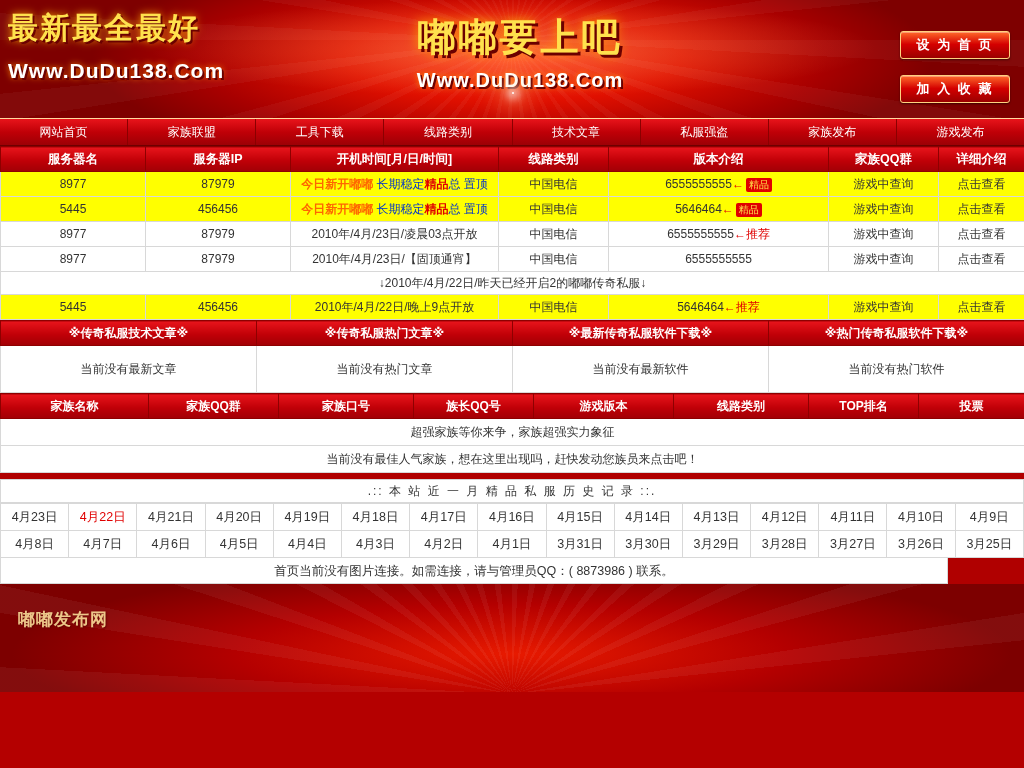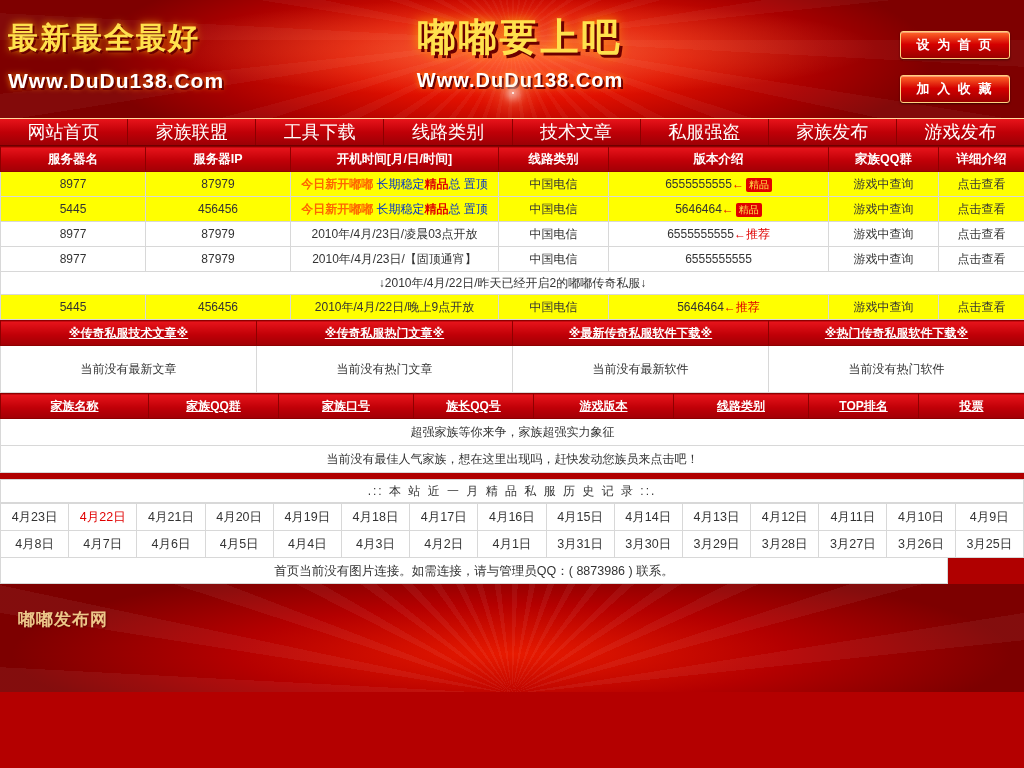--- a/index.html
+++ b/index.html
@@ -22,21 +22,21 @@
   .hdr-rays{
     position:absolute;left:0;top:0;width:1024px;height:118px;
     background:repeating-conic-gradient(from 0deg at 512px 40px,
       rgba(255,255,255,0.055) 0deg 3deg, rgba(255,255,255,0) 3deg 9deg);
     opacity:.75;
   }
   .hdr-sheen{
     position:absolute;left:0;top:0;width:1024px;height:118px;
     background:radial-gradient(ellipse 520px 70px at 512px 48px, rgba(255,190,120,.35), rgba(255,0,0,0) 70%);
   }
-  .hdr-left{position:absolute;left:8px;top:18px;z-index:4;}
+  .hdr-left{position:absolute;left:8px;top:8px;z-index:4;}
   .hdr-left .l1{
     font-size:30px;font-weight:bold;color:#ffe14d;
     text-shadow:2px 2px 0 #6b0000, 0 0 8px #ffb300;
     letter-spacing:2px;
   }
   .hdr-left .l2{
     margin-top:10px;font-size:21px;font-weight:bold;color:#ffffff;
     text-shadow:2px 2px 0 #6b0000,0 0 6px #ff8a00;letter-spacing:1px;
   }
   .hdr-center{position:absolute;left:330px;top:12px;width:380px;text-align:center;z-index:4;}
@@ -65,21 +65,21 @@
     margin-bottom:16px;cursor:pointer;letter-spacing:2px;
   }
 
   
   .nav{
     display:flex;height:26px;width:1024px;
     background:linear-gradient(180deg,#e8141b 0%,#c00007 50%,#9d0005 100%);
     border-top:1px solid #ffd9a0;border-bottom:1px solid #6d0000;
   }
   .nav-item{
-    flex:1;text-align:center;line-height:26px;color:#fff;font-size:18px;
+    flex:1;text-align:center;line-height:26px;color:#fff;font-size:12px;
     border-right:1px solid #8b0000;cursor:pointer;
   }
   .nav-item:last-child{border-right:none;}
 
   
   .wrap{width:1024px;background:#b00000;}
   table.t{width:1024px;border-collapse:collapse;table-layout:fixed;}
   table.t td,table.t th{
     border:1px solid #d8d8d8;font-size:12px;font-weight:normal;
     height:22px;text-align:center;color:#333;background:#fff;padding:0 2px;
@@ -101,21 +101,21 @@
     display:inline-block;background:#e00000;color:#ffe14d;font-size:10px;
     padding:0 3px;border-radius:2px;margin-left:2px;
   }
   .sep-row td{
     background:#fff;color:#e00000;font-weight:bold;font-size:12px;height:24px;
   }
 
   
   tr.sec td{
     background:linear-gradient(180deg,#e8141b 0%,#c00007 55%,#a10005 100%);
-    color:#fff;font-weight:bold;height:24px;border:1px solid #8e0000;text-decoration:underline;
+    color:#fff;font-weight:bold;height:24px;border:1px solid #8e0000;
   }
   tr.body td{height:46px;background:#fff;color:#333;}
 
   .spacer{height:6px;background:#b00000;width:1024px;}
 
   
   .hist-title td{
     background:linear-gradient(180deg,#e8141b 0%,#c00007 55%,#a10005 100%);
     color:#fff;font-weight:bold;height:26px;letter-spacing:2px;font-size:13px;
     border:1px solid #8e0000;

